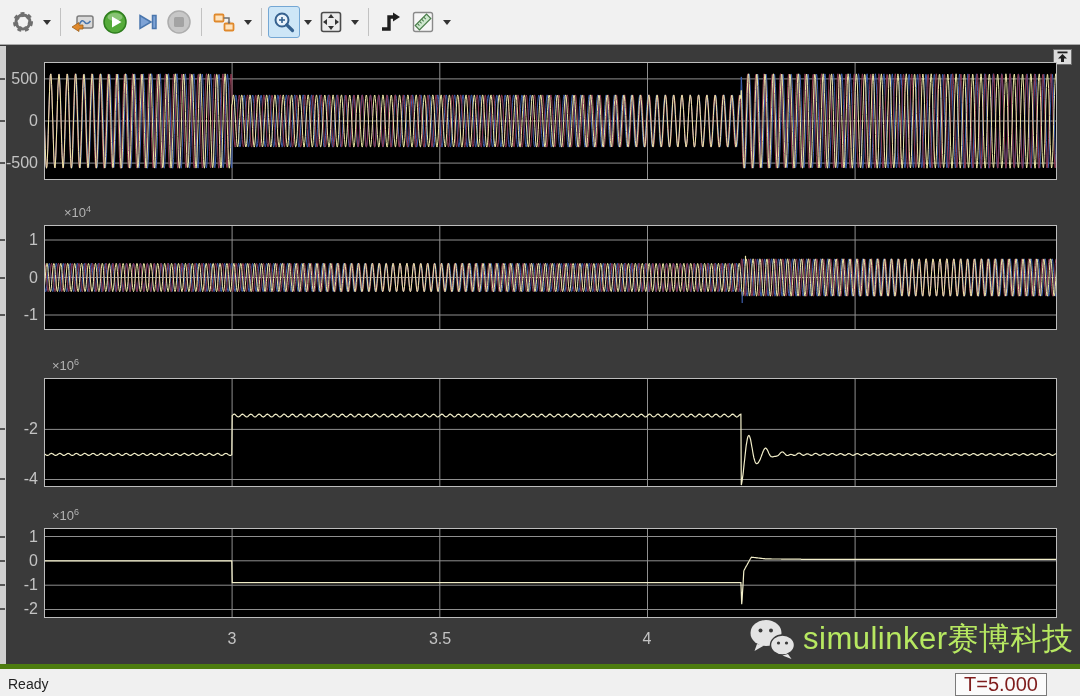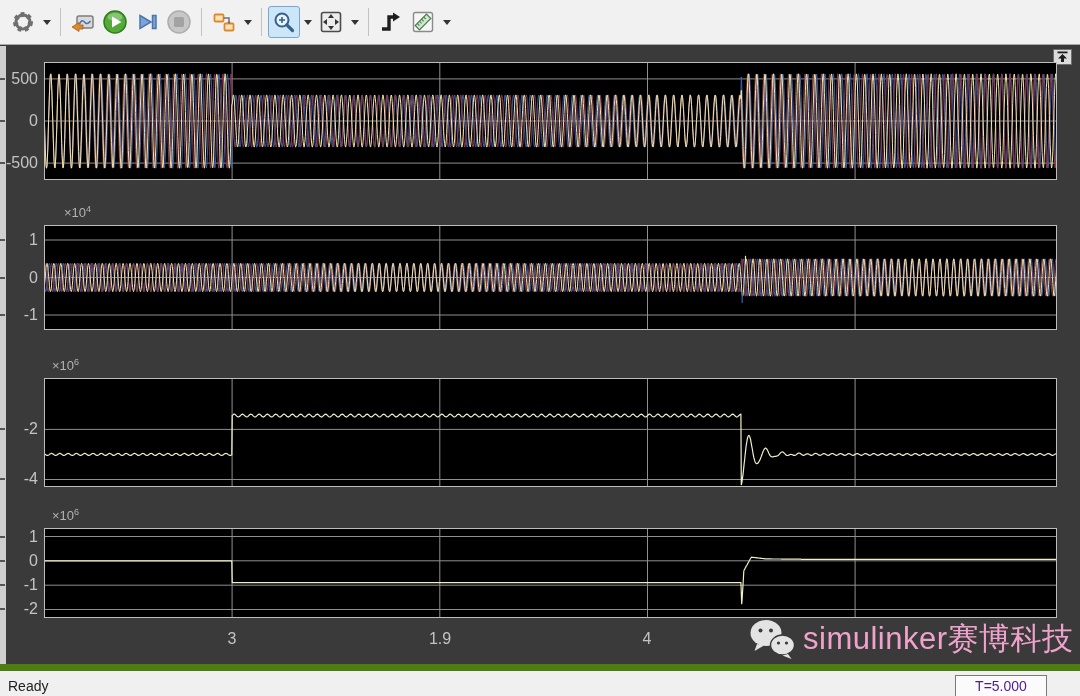--- a/index.html
+++ b/index.html
@@ -35,33 +35,33 @@
   .mult{position:absolute;color:#b3b3b3;font-size:13px;}
   .mult sup{font-size:9px;}
   .edgemark{position:absolute;left:0;width:5px;height:2px;background:#565656;}
   #dockbtn{
     position:absolute;left:1053px;top:3px;width:19px;height:16px;
     background:#dcdcdc;border:1px solid #6e6e6e;padding:0;display:flex;
     align-items:center;justify-content:center;cursor:pointer;
   }
   #watermark{
     position:absolute;left:748px;top:570px;height:46px;
-    display:flex;align-items:center;gap:7px;color:#f9a8d4;opacity:.95;
+    display:flex;align-items:center;gap:7px;color:#bef264;opacity:.95;
   }
   #watermark .wm-text{font-size:31px;letter-spacing:.5px;white-space:nowrap;}
   
   #statusbar{
     position:absolute;left:0;top:664px;width:1080px;height:32px;
-    background:#f0f0f0;border-top:7px solid #4d7c0f;box-sizing:border-box;
+    background:#f0f0f0;border-top:5px solid #4d7c0f;box-sizing:border-box;
   }
   #status-text{position:absolute;left:8px;top:7px;font-size:14px;color:#222;}
   #timebox{
     position:absolute;right:33px;top:4px;width:90px;height:21px;
     background:#fbfbfb;border:1px solid #7a7a7a;
-    font-size:14px;color:#4c1d95;text-align:center;line-height:21px;
+    font-size:20px;color:#7f1d1d;text-align:center;line-height:21px;
   }
 </style>
 </head>
 <body>
 
 <div id="toolbar">
 
   <button class="tbtn">
     <svg width="24" height="24" viewBox="0 0 24 24">
       <circle cx="12" cy="12" r="7.5" fill="none" stroke="#6f6f6f" stroke-width="5" stroke-dasharray="3.4 3.2"></circle>
@@ -277,21 +277,21 @@
     <div class="ytick" style="left: -4px; top: 480.514px;">1</div>
     <div class="edgemark" style="top: 489.514px;"></div>
     <div class="ytick" style="left: -4px; top: 504.838px;">0</div>
     <div class="edgemark" style="top: 513.838px;"></div>
     <div class="ytick" style="left: -4px; top: 529.162px;">-1</div>
     <div class="edgemark" style="top: 538.162px;"></div>
     <div class="ytick" style="left: -4px; top: 553.486px;">-2</div>
     <div class="edgemark" style="top: 562.486px;"></div>
     <div class="mult" style="left: 52px; top: 461px;">×10<sup>6</sup></div>
     <div class="xtick" style="left: 207px; top: 584px; width: 50px;">3</div>
-    <div class="xtick" style="left: 415px; top: 584px; width: 50px;">1.9</div>
+    <div class="xtick" style="left: 415px; top: 584px; width: 50px;">3.5</div>
     <div class="xtick" style="left: 622px; top: 584px; width: 50px;">4</div>
     <div class="xtick" style="left: 830px; top: 584px; width: 50px; margin-top: 46px;">4.5</div>
   </div>
 
 <div id="statusbar">
   <span id="status-text">Ready</span>
   <div id="timebox">
     <span>T=5.000</span>
   </div>
 </div>

